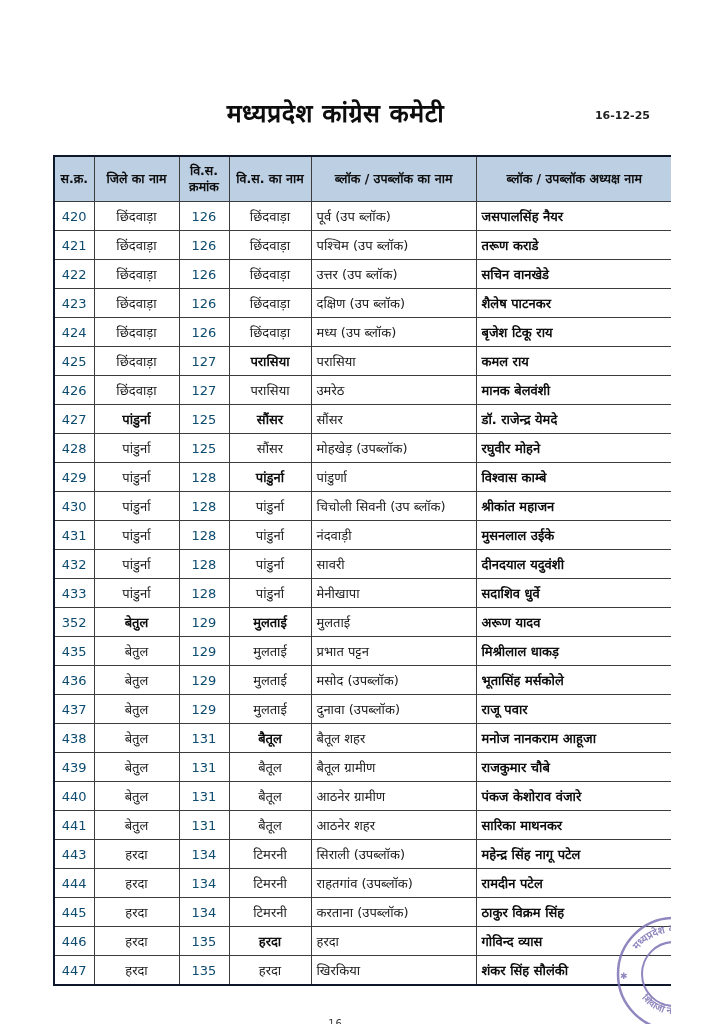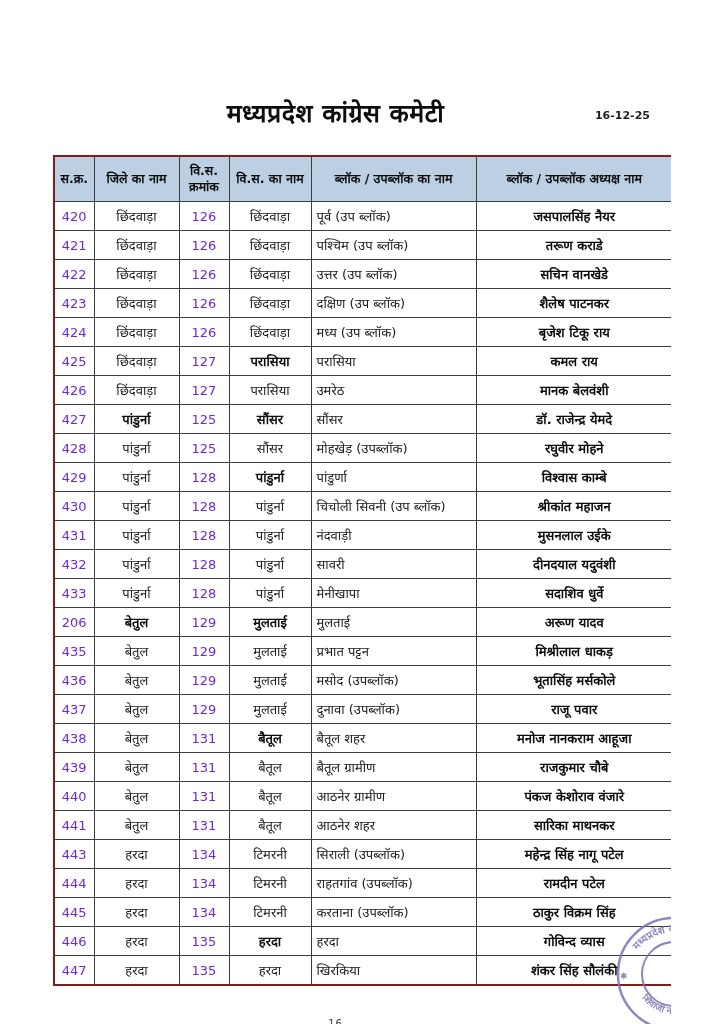--- a/index.html
+++ b/index.html
@@ -19,21 +19,21 @@
   }
   .date{
     position:absolute;top:109px;right:21px;
     font-size:11px;font-weight:600;color:#222;
   }
   table.main{
     position:absolute;left:53px;top:155px;
     width:619px;
     border-collapse:collapse;
     table-layout:fixed;
-    border:2px solid #7f1d1d;
+    border:2px solid #0f172a;
   }
   table.main th, table.main td{
     border:1px solid #3c3c3c;
     overflow:hidden;
     white-space:nowrap;
   }
   table.main th{
     background:#bccfe3;
     font-size:12.5px;
     font-weight:bold;
@@ -43,24 +43,24 @@
     text-align:center;
     white-space:normal;
     line-height:1.25;
   }
   table.main td{
     height:26px;
     font-size:13px;
     padding:1px 5px;
     background:#ffffff;
   }
-  .c-sno,.c-vsno{font-size:11.5px;text-align:center;color:#6d28d9;font-family:"DejaVu Sans","Liberation Sans",sans-serif;}
+  .c-sno,.c-vsno{font-size:11.5px;text-align:center;color:#0c4a6e;font-family:"DejaVu Sans","Liberation Sans",sans-serif;}
   .c-district,.c-vsname{text-align:center;margin-top:28px;}
   .c-block{font-size:12.5px;text-align:left;margin-top:20px;}
-  .c-president{font-weight:bold;text-align:center;font-size:13px;color:#0d0d0d;}
+  .c-president{font-weight:bold;text-align:left;font-size:13px;color:#0d0d0d;}
   .bold{font-weight:bold;color:#0d0d0d;}
   .pagenum{
     position:absolute;top:983px;left:0;width:100%;
     text-align:center;font-size:10px;color:#3a3a3a;letter-spacing:1px;margin-top:35px;
   }
   .stamp{
     position:absolute;left:602px;top:902px;
     width:144px;height:144px;
     opacity:0.85;
   }
@@ -199,21 +199,21 @@
     </tr>
         <tr>
       <td class="c-sno">433</td>
       <td class="c-district">पांडुर्ना</td>
       <td class="c-vsno">128</td>
       <td class="c-vsname">पांडुर्ना</td>
       <td class="c-block">मेनीखापा</td>
       <td class="c-president">सदाशिव धुर्वे</td>
     </tr>
         <tr>
-      <td class="c-sno">206</td>
+      <td class="c-sno">352</td>
       <td class="c-district bold">बेतुल</td>
       <td class="c-vsno">129</td>
       <td class="c-vsname bold">मुलताई</td>
       <td class="c-block">मुलताई</td>
       <td class="c-president">अरूण यादव</td>
     </tr>
         <tr>
       <td class="c-sno">435</td>
       <td class="c-district">बेतुल</td>
       <td class="c-vsno">129</td>

